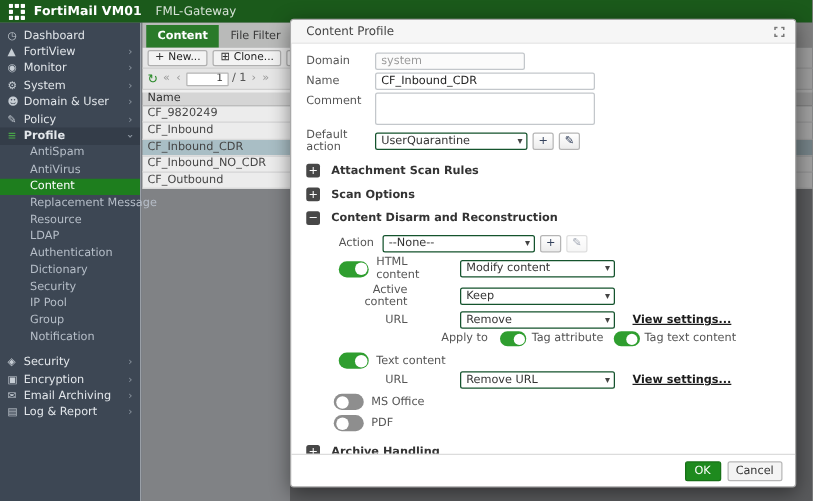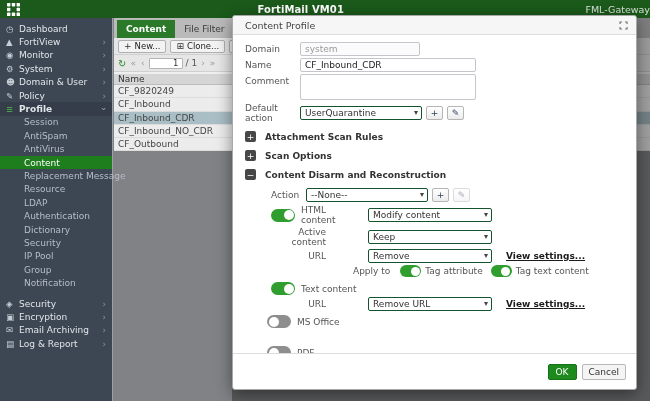--- a/index.html
+++ b/index.html
@@ -1,20 +1,20 @@
 <!DOCTYPE html>
 <html><head>
 <meta charset="utf-8">
 <style>
   html,body{margin:0;padding:0;background:#555;}
   *{box-sizing:border-box;font-family:"DejaVu Sans","Liberation Sans",sans-serif;}
   .screen{position:relative;width:650px;height:401px;overflow:hidden;background:#808285;}
 
   
-  .topbar{position:absolute;left:0;top:0;width:650px;height:18px;background:#1b5a1b;display:flex;align-items:center;padding-left:7px;z-index:3;justify-content:space-between;}
+  .topbar{position:absolute;left:0;top:0;width:650px;height:18px;background:#1b5a1b;display:flex;align-items:center;padding-left:7px;z-index:3;}
   .logo{display:flex;align-items:center;margin-right:7px;}
   .product{color:#fff;font-weight:bold;font-size:10px;letter-spacing:.1px;}
   .host{color:#d7e2d7;font-size:9.5px;margin-left:11px;}
 
   
   .sidebar{position:absolute;left:0;top:18px;width:113px;bottom:0;background:#3d4754;border-right:1px solid #9aa0a8;z-index:2;padding-top:4px;}
   .sb-item{height:13.4px;display:flex;align-items:center;padding:0 6px 0 6px;color:#e2e6ea;font-size:9px;cursor:default;white-space:nowrap;}
   .sb-item .ic{width:13px;flex:none;font-size:8.5px;color:#c6cdd4;text-align:left;}
   .sb-item .chev{margin-left:auto;color:#8f98a3;font-size:8.5px;line-height:8px;}
   .sb-item.profile{background:#343d49;font-weight:bold;}
@@ -62,21 +62,21 @@
   .sec .box{width:11px;height:11px;flex:none;background:#474747;color:#fff;border-radius:2px;display:flex;align-items:center;justify-content:center;font-size:9px;font-weight:normal;margin-right:9px;line-height:10px;}
   .cdr-rows{margin-left:20px;}
   .toggle{width:24px;height:13px;flex:none;border-radius:7px;background:#2f9e2f;position:relative;margin-right:6px;}
   .toggle::after{content:'';position:absolute;right:1.5px;top:1.5px;width:10px;height:10px;background:#fff;border-radius:50%;}
   .toggle.off{background:#8e8e8e;}
   .toggle.off::after{left:1.5px;right:auto;}
   .toggle.sm{width:21px;height:12px;margin:0 4px;}
   .toggle.sm::after{width:9px;height:9px;}
   .sublabel{width:61px;flex:none;text-align:right;margin-right:6px;color:#555;}
   .vlink{margin-left:14px;font-size:9px;color:#1c1c1c;text-decoration:underline;font-weight:600;white-space:nowrap;}
-  .m-foot{height:36px;flex:none;border-top:1px solid #dcdcdc;display:flex;align-items:center;justify-content:flex-end;gap:5px;padding:0 10px;}
+  .m-foot{height:26px;flex:none;border-top:1px solid #dcdcdc;display:flex;align-items:center;justify-content:flex-end;gap:5px;padding:0 10px;}
   .btn-ok{background:#1e8a1e;color:#fff;border:1px solid #177117;border-radius:2px;font-size:9px;padding:2px 7px;}
   .btn-cancel{background:#f4f4f4;color:#333;border:1px solid #b7b7b7;border-radius:2px;font-size:9px;padding:2px 6px;}
 </style>
 </head>
 <body>
 
 <div class="screen">
 
   <div class="topbar">
     <span class="logo">
@@ -126,23 +126,20 @@
       <span class="ic">✎</span>
       <span>Policy</span>
       <span class="chev">›</span>
     </div>
     <div class="sb-item profile">
       <span class="ic">≡</span>
       <span>Profile</span>
       <span class="chev">›</span>
     </div>
     <div class="sb-sub">
-        <span>Session</span>
-      </div>
-    <div class="sb-sub">
         <span>AntiSpam</span>
       </div>
     <div class="sb-sub">
         <span>AntiVirus</span>
       </div>
     <div class="sb-sub selected">
         <span>Content</span>
       </div>
     <div class="sb-sub">
         <span>Replacement Message</span>
@@ -333,21 +330,21 @@
           <span class="sublabel">URL</span>
           <div class="sel" style="width:124px;margin-left:36px">
             <span>Remove URL</span>
           </div>
           <span class="vlink">View settings...</span>
         </div>
         <div class="frow" style="margin-top:4px">
           <span class="toggle off" style="margin-left:2px"></span>
           <span>MS Office</span>
         </div>
-        <div class="frow" style="margin-top:18px">
+        <div class="frow" style="margin-top:4px">
           <span class="toggle off" style="margin-left:2px"></span>
           <span>PDF</span>
         </div>
       </div>
 
       <div class="sec" style="margin-top:11px">
         <span class="box">+</span>
         <span>Archive Handling</span>
       </div>
 

